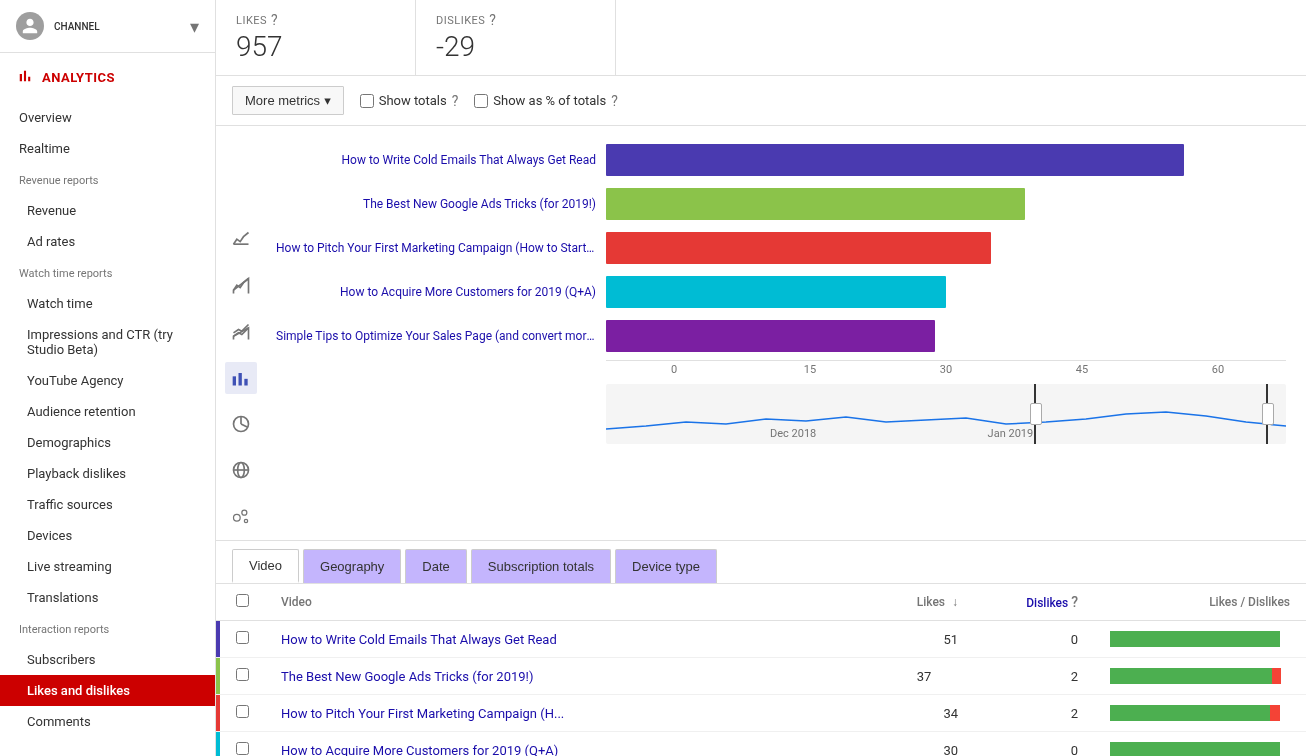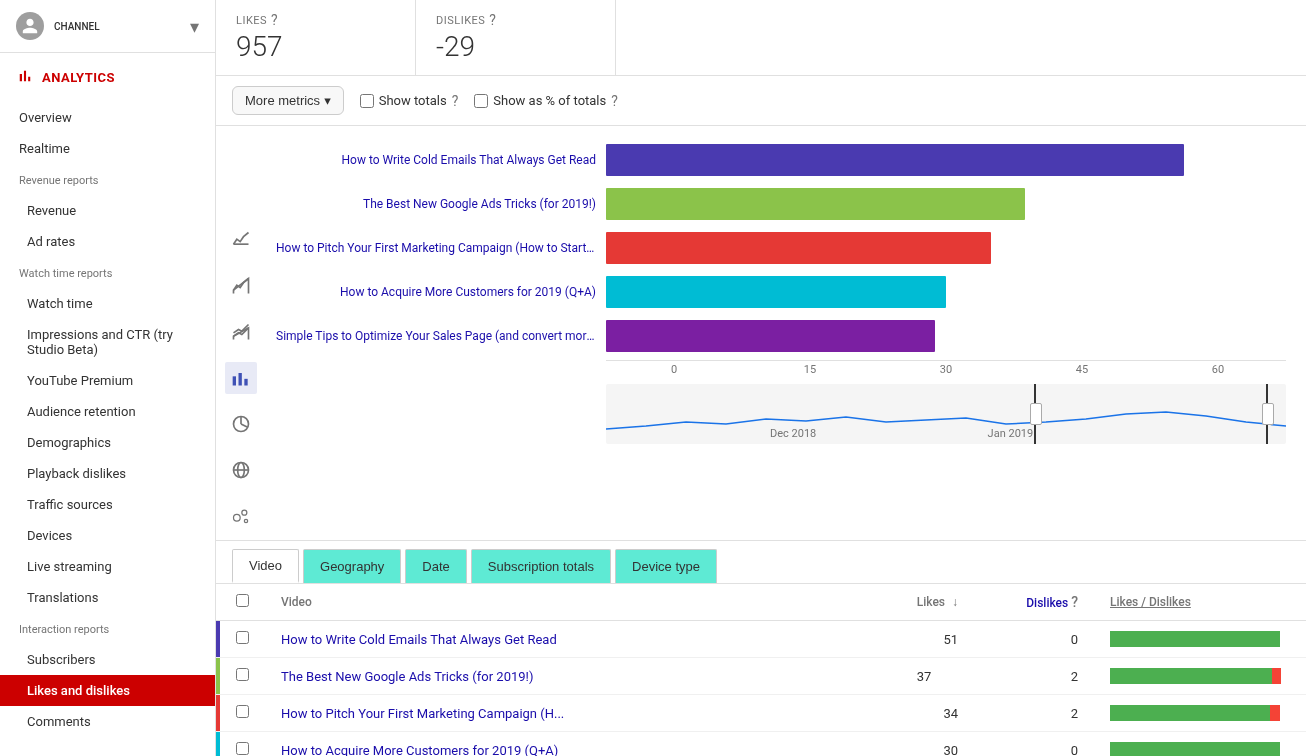--- a/index.html
+++ b/index.html
@@ -68,21 +68,21 @@
     }
     .stat-value { font-size: 28px; font-weight: 300; margin-top: 2px; }
     .stat-value.negative { color: #333; }
 
     
     .toolbar {
       display: flex; align-items: center; padding: 10px 16px; border-bottom: 1px solid #e0e0e0; gap: 16px;
     }
     .btn-more-metrics {
       display: flex; align-items: center; gap: 4px;
-      padding: 6px 12px; border: 1px solid #ccc; border-radius: 6px;
+      padding: 6px 12px; border: 1px solid #ccc; border-radius: 1px;
       background: #f8f8f8; cursor: pointer; font-size: 13px; color: #333;
     }
     .checkbox-label { display: flex; align-items: center; gap: 5px; cursor: pointer; font-size: 13px; color: #333; }
     .checkbox-label input[type=checkbox] { width: 14px; height: 14px; }
     .help-icon { color: #757575; font-size: 14px; cursor: pointer; }
 
     
     .chart-container {
       display: flex;
       padding: 8px 0;
@@ -193,21 +193,21 @@
       padding: 8px 16px 0;
       border-bottom: 1px solid #e0e0e0;
       gap: 0;
     }
     .tab-btn {
       padding: 8px 16px;
       font-size: 13px;
       cursor: pointer;
       border: 1px solid #ccc;
       border-bottom: none;
-      background: #5eead4;
+      background: #c4b5fd;
       color: #333;
       margin-right: 4px;
       border-radius: 2px 2px 0 0;
     }
     .tab-btn.active { background: #fff; border-bottom: 2px solid #fff; font-weight: 500; }
 
     
     .table-area { flex: 1; overflow-y: auto; }
     .data-table { width: 100%; border-collapse: collapse; }
     .data-table th {
@@ -276,21 +276,21 @@
     <a class="sidebar-item">Overview</a>
     <a class="sidebar-item">Realtime</a>
 
     <div class="sidebar-item" style="font-size:11px;color:#757575;padding-top:10px;cursor:default;">Revenue reports</div>
     <a class="sidebar-item sub">Revenue</a>
     <a class="sidebar-item sub">Ad rates</a>
 
     <div class="sidebar-item" style="font-size:11px;color:#757575;padding-top:10px;cursor:default;">Watch time reports</div>
     <a class="sidebar-item sub">Watch time</a>
     <a class="sidebar-item sub">Impressions and CTR (try Studio Beta)</a>
-    <a class="sidebar-item sub">YouTube Premium</a>
+    <a class="sidebar-item sub">YouTube Agency</a>
     <a class="sidebar-item sub">Audience retention</a>
     <a class="sidebar-item sub">Demographics</a>
     <a class="sidebar-item sub">Playback dislikes</a>
     <a class="sidebar-item sub">Traffic sources</a>
     <a class="sidebar-item sub">Devices</a>
     <a class="sidebar-item sub">Live streaming</a>
     <a class="sidebar-item sub">Translations</a>
 
     <div class="sidebar-item" style="font-size:11px;color:#757575;padding-top:10px;cursor:default;">Interaction reports</div>
     <a class="sidebar-item sub">Subscribers</a>
@@ -458,21 +458,21 @@
           <th class="col-check">
             <input type="checkbox" style="">
           </th>
           <th class="col-video">Video</th>
           <th class="col-likes sortable" style="text-align:right;">
             Likes <span class="sort-icon">↓</span>
           </th>
           <th class="col-dislikes th-dislikes" style="text-align:right;">
             Dislikes <span class="help-icon">?</span>
           </th>
-          <th class="col-ratio" style="text-align:left;text-decoration:underline;">Likes / Dislikes</th>
+          <th class="col-ratio" style="text-align:right;">Likes / Dislikes</th>
         </tr>
       </thead>
       <tbody id="table-body">
           <tr>
     <td class="col-indicator" style="background:#4a3ab0;padding:0;width:4px;"></td>
     <td class="col-check"><input type="checkbox" style=""></td>
     <td class="col-video"><a class="video-link">How to Write Cold Emails That Always Get Read</a></td>
     <td class="col-likes" style="text-align:right;">51</td>
     <td class="col-dislikes" style="text-align:right; color:#333;">0</td>
     <td class="col-ratio">

